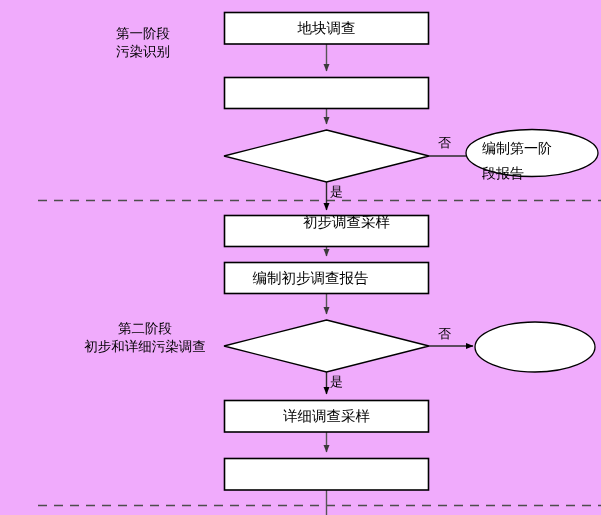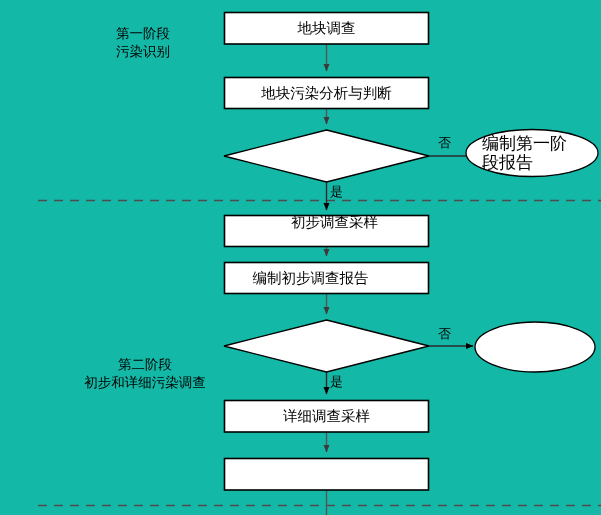--- a/index.html
+++ b/index.html
@@ -8,21 +8,21 @@
     padding: 0;
     background: #ffffff;
   }
   body {
     font-family: "DejaVu Sans", "Liberation Sans", sans-serif;
   }
   #canvas {
     position: relative;
     width: 601px;
     height: 515px;
-    background: #14b8a6;
+    background: #f0abfc;
     overflow: hidden;
     text-decoration: underline;
   }
   svg.layer {
     position: absolute;
     left: 0;
     top: 0;
     width: 601px;
     height: 515px;
   }
@@ -33,21 +33,21 @@
     justify-content: center;
     text-align: center;
     color: #000000;
     font-size: 14px;
     line-height: 18px;
     white-space: pre-line;
     pointer-events: none;
   }
   .proc-text { font-size: 14.5px; border-radius: 6px; }
   .dia-text  { font-size: 14.5px; }
-  .ell-text  { font-size: 17px; line-height: 19px; }
+  .ell-text  { font-size: 14px; line-height: 25px; margin-top: 8px; }
   .stage-label {
     position: absolute;
     text-align: center;
     color: #000000;
     font-size: 13.5px;
     line-height: 18px;
     white-space: pre-line;
   }
   .edge-label {
     position: absolute;
@@ -104,32 +104,31 @@
     <polygon points="326.5,130 429,156 326.5,182 224,156" fill="#ffffff" stroke="#000000" stroke-width="1.3"></polygon>
     <polygon points="326.5,320 429,346 326.5,372 224,346" fill="#ffffff" stroke="#000000" stroke-width="1.3"></polygon>
 
     <ellipse cx="532" cy="153" rx="66" ry="23.5" fill="#ffffff" stroke="#000000" stroke-width="1.3"></ellipse>
     <ellipse cx="535" cy="347" rx="60" ry="25" fill="#ffffff" stroke="#000000" stroke-width="1.3"></ellipse>
   </svg>
 
   <div class="stage-label" style="left:78px; top:24px; width:130px;">第一阶段
 污染识别</div>
 
-  <div class="stage-label" style="left:60px; top:319px; width:170px;margin-top:36px;">第二阶段
+  <div class="stage-label" style="left:60px; top:319px; width:170px;">第二阶段
 初步和详细污染调查</div>
 
   <div class="node-text proc-text" style="left:224px; top:12px; width:205px; height:32px;">地块调查</div>
 
-  <div class="node-text proc-text" style="left:224px; top:77px; width:205px; height:32px;">地块污染分析与判断</div>
 
 
   <div class="node-text ell-text" style="left:476px; top:130px; width:112px; height:46px; justify-content:flex-start; text-align:left; padding-left:6px;">编制第一阶
 段报告</div>
 
-  <div class="node-text proc-text" style="left:224px; top:215px; width:205px; height:14px;padding-left:8px;">初步调查采样</div>
+  <div class="node-text proc-text" style="left:236px; top:215px; width:205px; height:14px;padding-left:8px;">初步调查采样</div>
 
   <div class="node-text proc-text" style="left:224px; top:262px; width:173px; height:32px;">编制初步调查报告</div>
 
 
 
   <div class="node-text proc-text" style="left:224px; top:400px; width:205px; height:32px;">详细调查采样</div>
 
 
   <div class="edge-label" style="left:438px; top:136px;">否</div>
 

